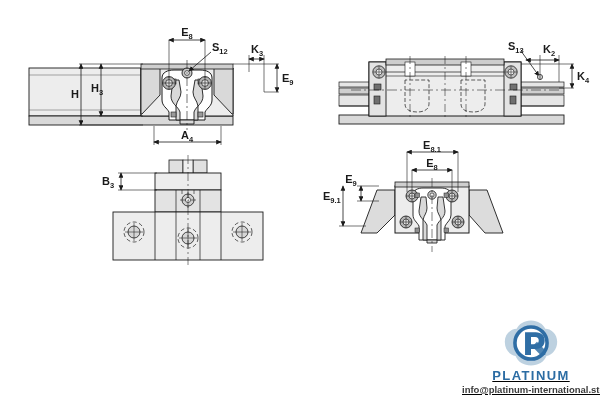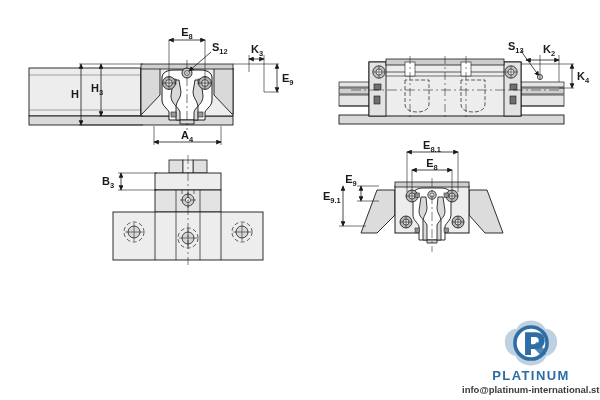--- a/index.html
+++ b/index.html
@@ -14,20 +14,21 @@
   .dimlbl{
     font-family:"Liberation Sans","DejaVu Sans",sans-serif;
     font-size:11px;font-weight:bold;fill:#1a1a1a;
   }
   .dimsub{font-size:7.5px;font-weight:bold;}
 
   
   #logo-block{
     position:absolute;left:462px;top:318px;width:138px;height:80px;
     text-align:center;
+    text-decoration:underline;
   }
   #logo-mark{width:62px;height:50px;margin:0 auto;display:block;}
   #logo-word{
     margin-top:0px;
     font-family:"Liberation Sans","DejaVu Sans",sans-serif;
     font-size:13px;font-weight:bold;letter-spacing:1.4px;
     color:#2b6ca3;
   }
   #logo-mail{
     margin-top:1px;

